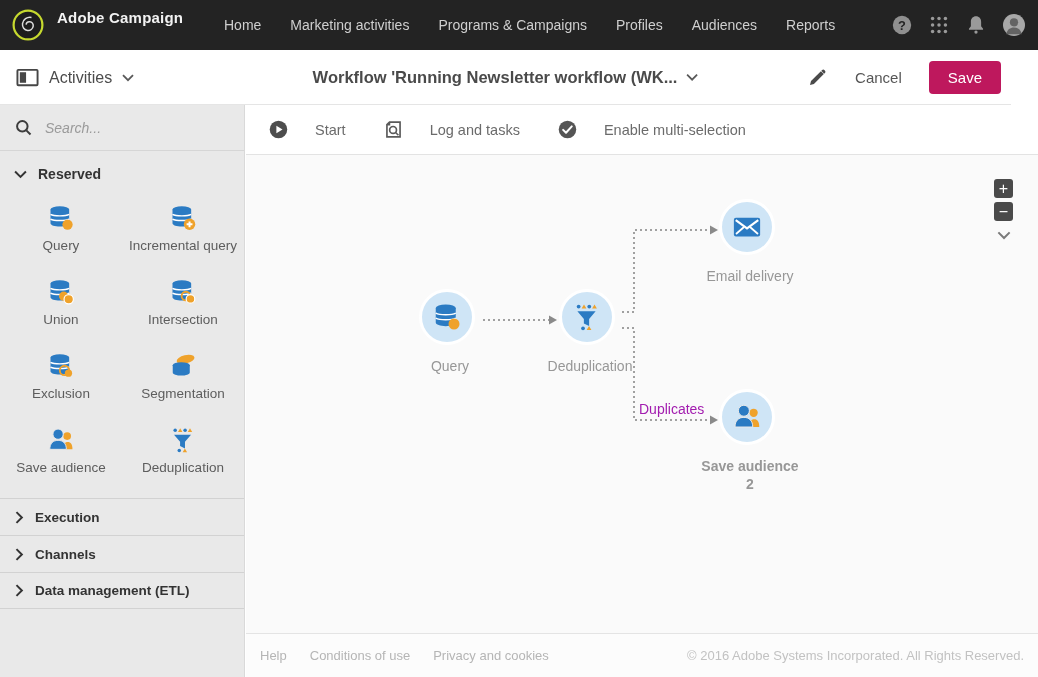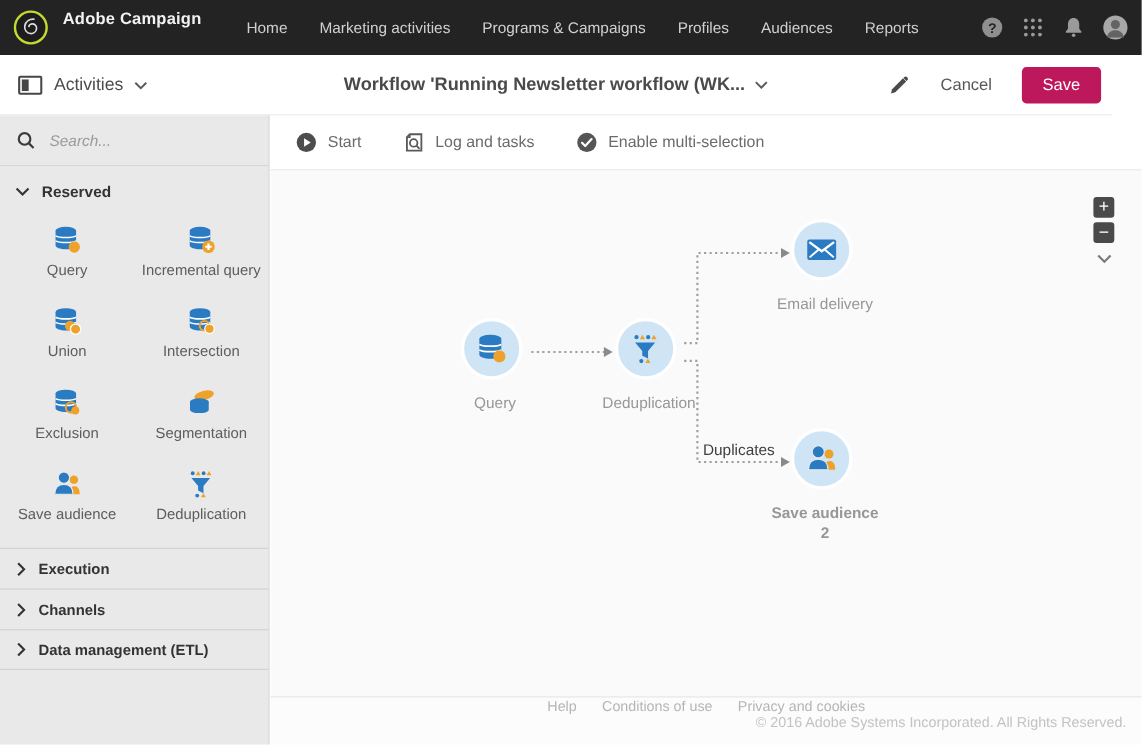--- a/index.html
+++ b/index.html
@@ -74,54 +74,54 @@
     display:flex; align-items:center; gap:11px; padding-left:15px; cursor:pointer;
   }
   .side-row .s-lbl { font-size:13.5px; font-weight:bold; color:#333; }
 
   
   .canvas-toolbar {
     position:absolute; left:246px; top:105px; width:792px; height:50px;
     background:#ffffff; border-bottom:1px solid #e3e3e3;
     display:flex; align-items:center; padding-left:22px; gap:37px;
   }
-  .tool-item { display:flex; align-items:center; gap:9px; cursor:pointer; }
+  .tool-item { display:flex; align-items:center; gap:26px; cursor:pointer; }
   .tool-item .t-lbl { font-size:14.5px; color:#6b6b6b; }
 
   
   .canvas {
     position:absolute; left:246px; top:155px; width:792px; height:478px;
     background:#fafafa;
   }
   .edges { position:absolute; left:0; top:0; }
   .node {
     position:absolute; width:56px; height:56px; border-radius:50%;
     background:#cfe5f6; border:3px solid #ffffff;
     display:flex; align-items:center; justify-content:center; cursor:pointer;
   }
   .node-label {
     position:absolute; width:120px; text-align:center;
     font-size:14px; color:#979797; line-height:1.25; cursor:default;
   }
   .node-label.wrap { width:100px; }
-  .edge-label { position:absolute; font-size:14px; color:#404040; }
+  .edge-label { position:absolute; font-size:14px; color:#a21caf; }
 
   .zoomctrl { position:absolute; top:24px; right:25px; width:19px; display:flex; flex-direction:column; align-items:center; }
   .zoombtn {
     width:19px; height:19px; border:none; border-radius:3px; background:#4a4a4a;
     color:#fff; font-size:16px; line-height:17px; text-align:center; cursor:pointer;
     font-family:inherit; padding:0; margin-bottom:4px;
   }
   .zoom-chevron { margin-top:6px; cursor:pointer; }
 
   
   .footer {
     position:absolute; left:246px; bottom:0; width:792px; height:44px;
     background:#fcfcfc; border-top:1px solid #e4e4e4;
-    display:flex; align-items:center; padding:0 14px;flex-direction:column;
+    display:flex; align-items:center; padding:0 14px;
   }
   .foot-links { display:flex; gap:23px; }
   .foot-link { font-size:13px; color:#b5b5b5; cursor:pointer; }
   .copyright { margin-left:auto; font-size:13px; color:#c2c2c2; }
 </style>
 </head>
 <body>
 
 <svg width="0" height="0" style="position:absolute">
   <defs>

